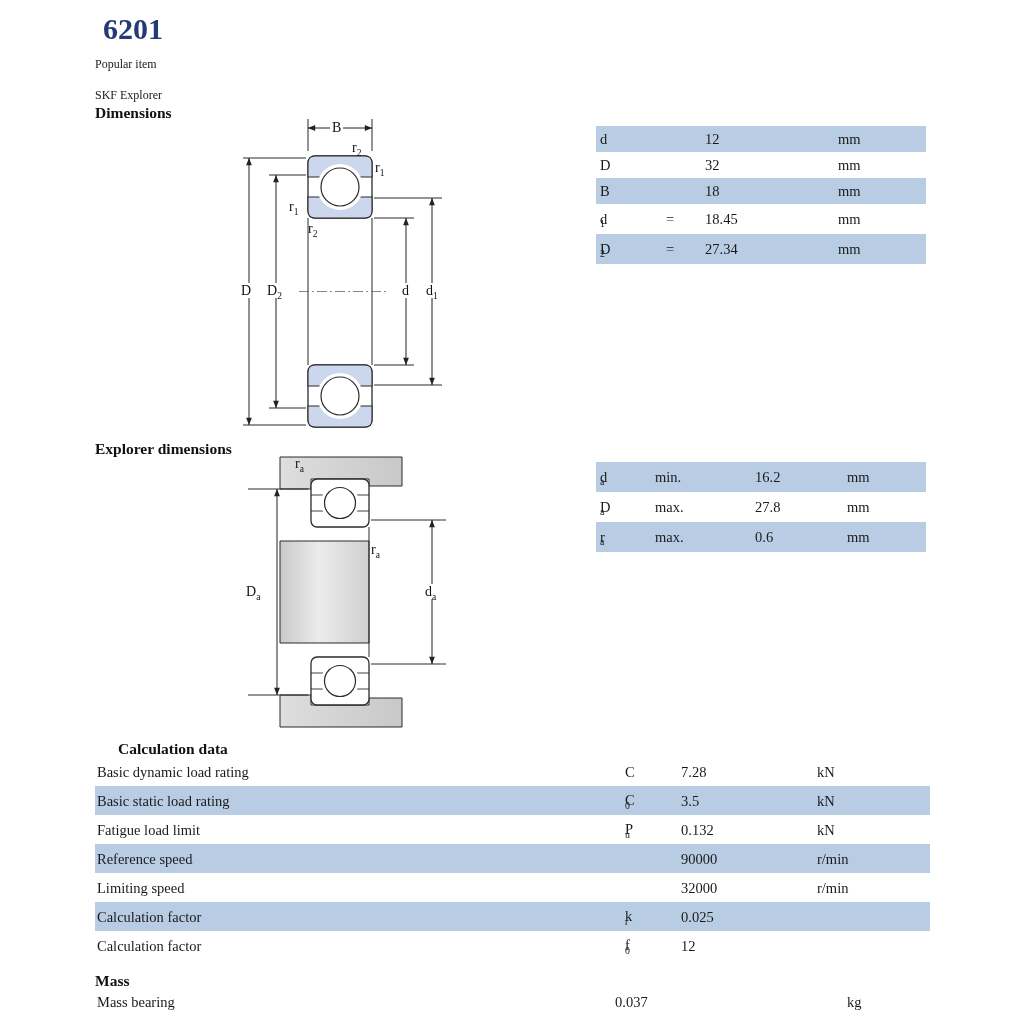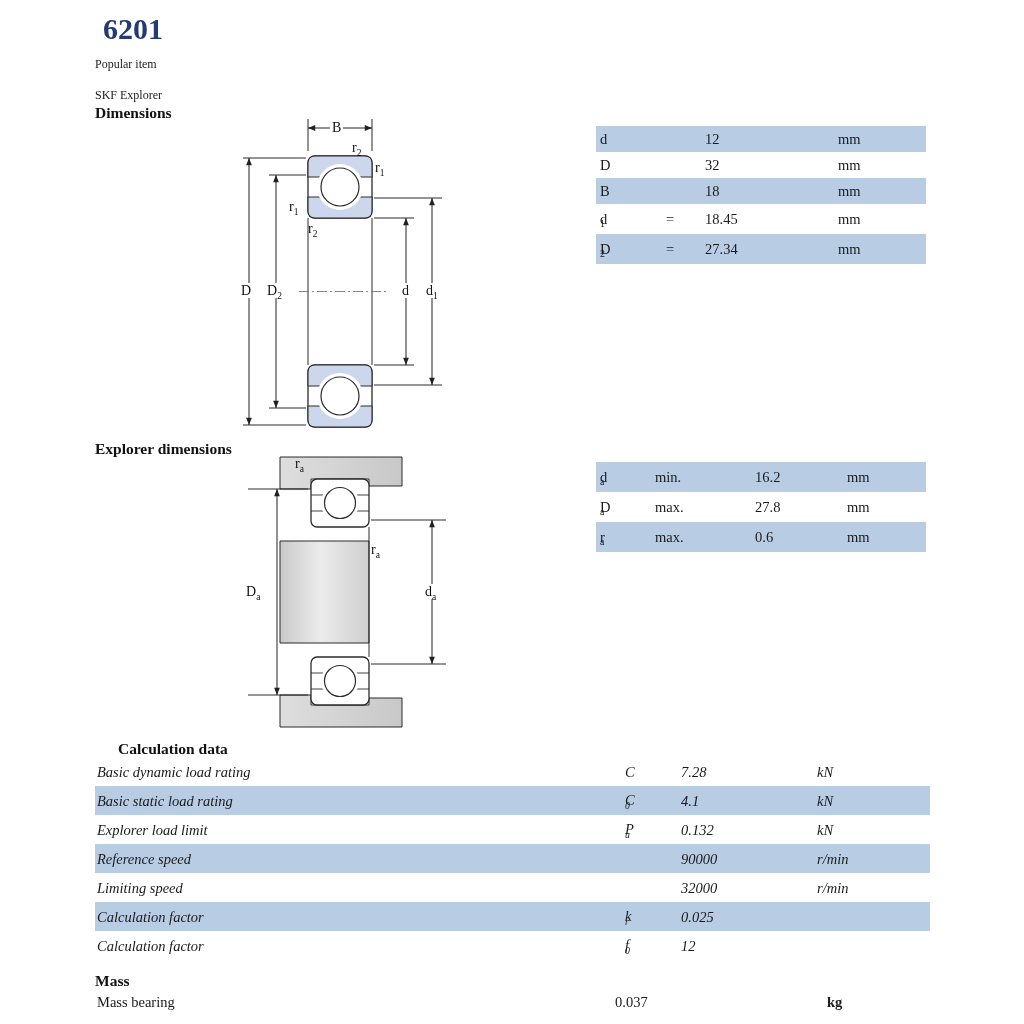--- a/index.html
+++ b/index.html
@@ -29,21 +29,21 @@
   #dim-table .c-val{left:109px;}
   #dim-table .c-unit{left:242px;}
   
   #abut-table{left:596px;top:462px;width:330px;}
   #abut-table .row{height:30px;}
   #abut-table .c-sym{left:4px;}
   #abut-table .c-qual{left:59px;}
   #abut-table .c-val{left:159px;}
   #abut-table .c-unit{left:251px;}
   
-  #calc-table{left:95px;top:757px;width:835px;font-style:italic;}
+  #calc-table{left:95px;top:757px;width:835px;}
   #calc-table .row{height:29px;}
   #calc-table .c-label{left:2px;}
   #calc-table .c-sym{left:530px;}
   #calc-table .c-val{left:586px;}
   #calc-table .c-unit{left:722px;}
   
   #mass-row{left:95px;top:994px;width:835px;height:22px;font-size:14.5px;position:absolute;}
   #mass-row span{position:absolute;top:0;white-space:nowrap;}
   
   .diagram{position:absolute;}
@@ -255,25 +255,25 @@
 
 <div class="row">
       <span class="c-label">Basic dynamic load rating</span>
       <span class="c-sym"><span>C</span><sub></sub></span>
       <span class="c-val">7.28</span>
       <span class="c-unit">kN</span>
     </div>
     <div class="row shaded">
       <span class="c-label">Basic static load rating</span>
       <span class="c-sym"><span>C</span><sub>0</sub></span>
-      <span class="c-val">4.1</span>
+      <span class="c-val">3.5</span>
       <span class="c-unit">kN</span>
     </div>
     <div class="row">
-      <span class="c-label">Explorer load limit</span>
+      <span class="c-label">Fatigue load limit</span>
       <span class="c-sym"><span>P</span><sub>u</sub></span>
       <span class="c-val">0.132</span>
       <span class="c-unit">kN</span>
     </div>
     <div class="row shaded">
       <span class="c-label">Reference speed</span>
       <span class="c-sym"><span></span><sub></sub></span>
       <span class="c-val">90000</span>
       <span class="c-unit">r/min</span>
     </div>
@@ -294,14 +294,14 @@
       <span class="c-sym"><span>f</span><sub>0</sub></span>
       <span class="c-val">12</span>
       <span class="c-unit"></span>
     </div>
   </div>
 
 <div class="abs section-heading" style="left:95px;top:972px;">Mass</div>
 <div id="mass-row">
   <span style="left:2px;">Mass bearing</span>
   <span style="left:520px;">0.037</span>
-  <span style="left:732px;font-weight:bold;">kg</span>
+  <span style="left:752px;">kg</span>
 </div>
 
 </body></html>

